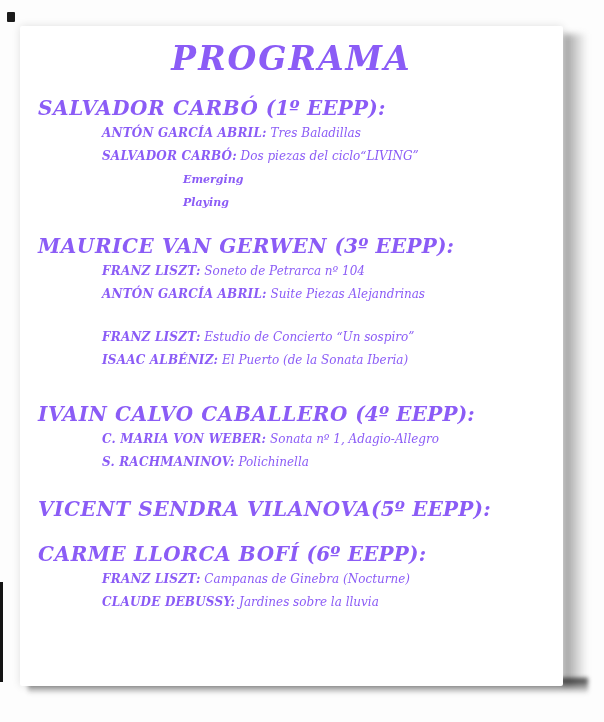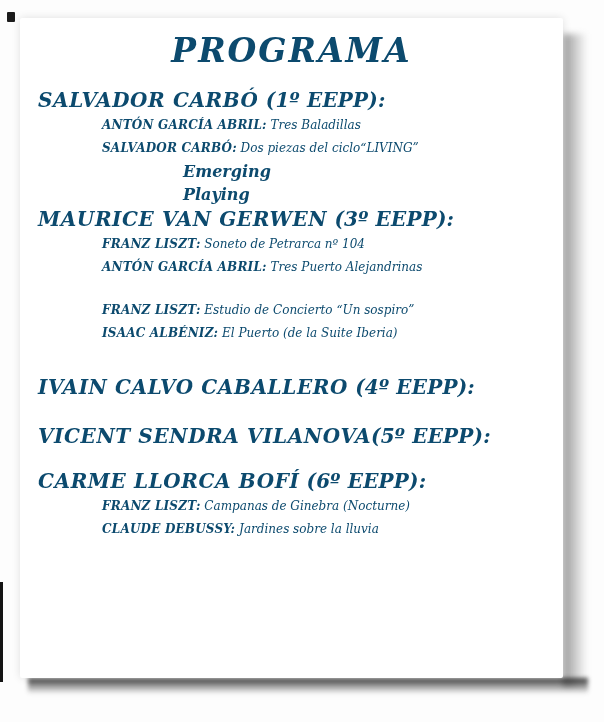--- a/index.html
+++ b/index.html
@@ -12,27 +12,27 @@
     position: relative;
     width: 604px;
     height: 722px;
     overflow: hidden;
     background: #fdfdfd;
   }
   
   .page {
     position: absolute;
     left: 20px;
-    top: 18px;
+    top: 26px;
     width: 543px;
     height: 660px;
     background: #ffffff;
     border-radius: 2px;
     box-shadow: 0 0 8px rgba(0,0,0,0.12);
-    color: #0c4a6e;
+    color: #8b5cf6;
   }
   .shadow-right {
     position: absolute;
     left: 563px;
     top: 34px;
     width: 24px;
     height: 652px;
     background: linear-gradient(to right, rgba(70,70,70,0.55), rgba(70,70,70,0));
     filter: blur(3px);
   }
@@ -70,21 +70,21 @@
     line-height: 1.2;
     font-weight: bold;
     font-style: italic;
     letter-spacing: 2px;
   }
   .section {
     margin-left: 18px;
     margin-right: 8px;
   }
   .mt16 { margin-top: 16px; }
-  .mt19 { }
+  .mt19 { margin-top: 19px; }
   .mt20 { margin-top: 20px; }
   .mt29 { margin-top: 29px; }
   .mt22 { margin-top: 22px; }
   .mt18 { margin-top: 18px; }
   .section-header {
     font-size: 20px;
     line-height: 27px;
     font-weight: bold;
     font-style: italic;
     letter-spacing: 0.6px;
@@ -100,21 +100,21 @@
     line-height: 23px;
     font-style: italic;
     white-space: nowrap;
   }
   .composer {
     font-weight: bold;
     letter-spacing: 0.2px;
   }
   .movement {
     margin-left: 145px;
-    font-size: 16px;
+    font-size: 11px;
     line-height: 23px;
     font-style: italic;
     font-weight: bold;
   }
 </style>
 </head>
 <body>
 
 <div class="canvas">
 
@@ -131,30 +131,32 @@
       <div class="section-header"><span>SALVADOR CARBÓ</span><span class="grade"> (1º EEPP):</span></div>
       <div class="piece"><span class="composer">ANTÓN GARCÍA ABRIL:</span> <span>Tres Baladillas</span></div>
       <div class="piece"><span class="composer">SALVADOR CARBÓ:</span> <span>Dos piezas del ciclo“LIVING”</span></div>
       <div class="movement">Emerging</div>
       <div class="movement">Playing</div>
     </div>
 
     <div class="section mt19">
       <div class="section-header"><span>MAURICE VAN GERWEN</span><span class="grade"> (3º EEPP):</span></div>
       <div class="piece"><span class="composer">FRANZ LISZT:</span> <span>Soneto de Petrarca nº 104</span></div>
-      <div class="piece"><span class="composer">ANTÓN GARCÍA ABRIL:</span> <span>Tres Puerto Alejandrinas</span></div>
+      <div class="piece"><span class="composer">ANTÓN GARCÍA ABRIL:</span> <span>Suite Piezas Alejandrinas</span></div>
     </div>
 
     <div class="section mt20">
       <div class="piece"><span class="composer">FRANZ LISZT:</span> <span>Estudio de Concierto “Un sospiro”</span></div>
-      <div class="piece"><span class="composer">ISAAC ALBÉNIZ:</span> <span>El Puerto (de la Suite Iberia)</span></div>
+      <div class="piece"><span class="composer">ISAAC ALBÉNIZ:</span> <span>El Puerto (de la Sonata Iberia)</span></div>
     </div>
 
     <div class="section mt29">
       <div class="section-header"><span>IVAIN CALVO CABALLERO</span><span class="grade"> (4º EEPP):</span></div>
+      <div class="piece"><span class="composer">C. MARIA VON WEBER:</span> <span>Sonata nº 1, Adagio-Allegro</span></div>
+      <div class="piece"><span class="composer">S. RACHMANINOV:</span> <span>Polichinella</span></div>
     </div>
 
     <div class="section mt22">
       <div class="section-header"><span>VICENT SENDRA VILANOVA</span><span class="grade">(5º EEPP):</span></div>
     </div>
 
     <div class="section mt18">
       <div class="section-header"><span>CARME LLORCA BOFÍ</span><span class="grade"> (6º EEPP):</span></div>
       <div class="piece"><span class="composer">FRANZ LISZT:</span> <span>Campanas de Ginebra (Nocturne)</span></div>
       <div class="piece"><span class="composer">CLAUDE DEBUSSY:</span> <span>Jardines sobre la lluvia</span></div>

